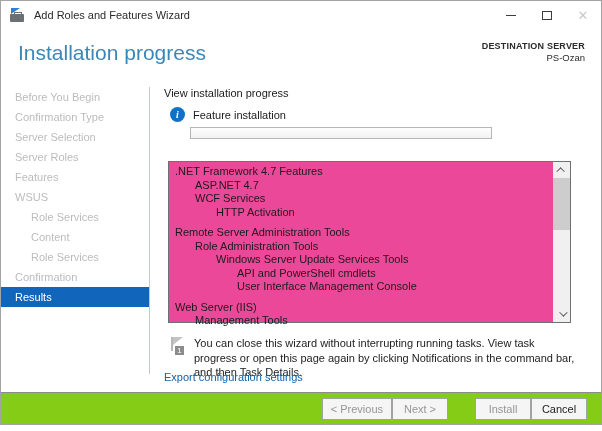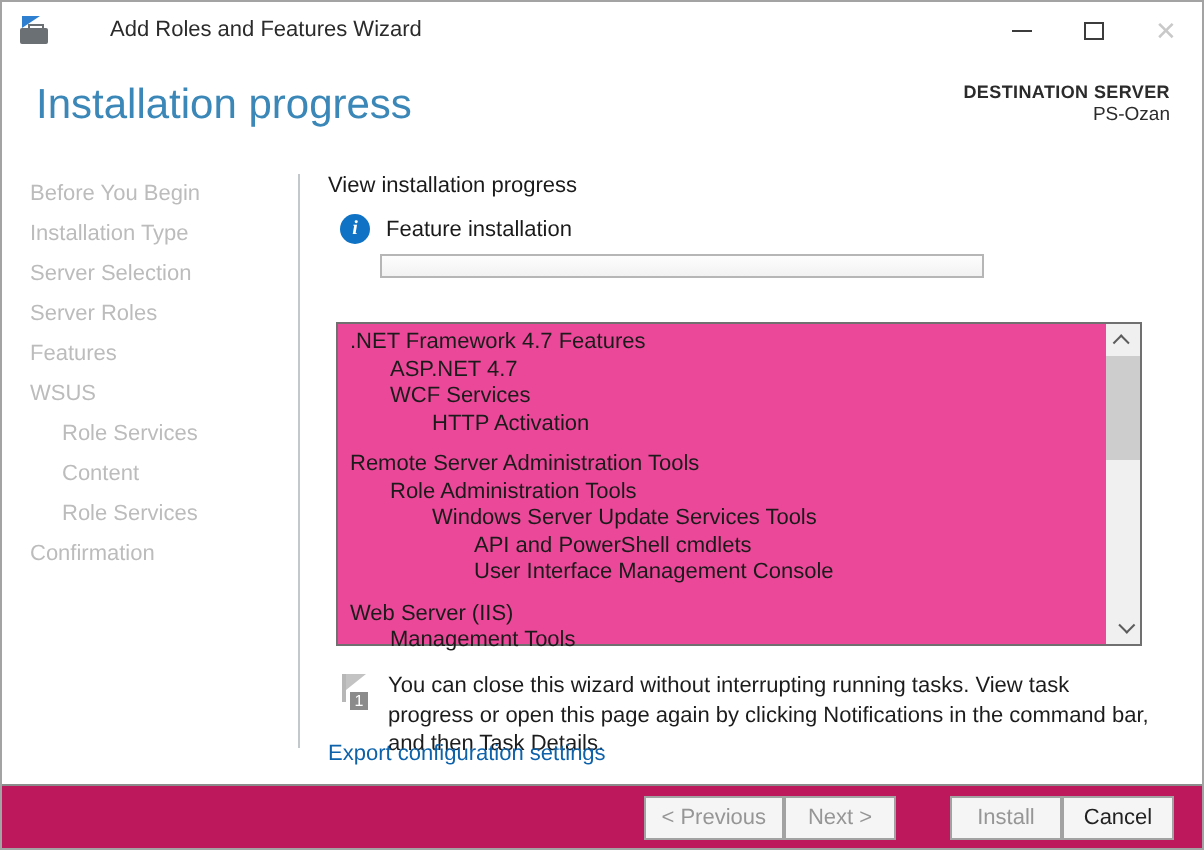--- a/index.html
+++ b/index.html
@@ -1,20 +1,20 @@
 <!DOCTYPE html>
 <html><head>
 <meta charset="utf-8">
 <style>
   * { margin:0; padding:0; box-sizing:border-box; }
   html,body { width:602px; height:431px; background:#fff; font-family:"Liberation Sans", sans-serif; }
   .window { position:relative; width:602px; height:425px; background:#fff; border:1px solid #a3a3a3; overflow:hidden; }
 
   
-  .titlebar { height:28px; display:flex; align-items:center;gap:21px; }
+  .titlebar { height:28px; display:flex; align-items:center; }
   .app-icon { width:16px; height:14px; margin-left:9px; position:relative; }
   .app-icon .box { position:absolute; left:0; bottom:0; width:14px; height:8px; background:#6b7075; border-radius:1px; }
   .app-icon .box:after { content:""; position:absolute; left:4px; top:-2px; width:6px; height:3px; border:1px solid #6b7075; border-bottom:none; }
   .app-icon .flag { position:absolute; left:1px; top:0; width:0; height:0; border-left:9px solid #2f7fd0; border-bottom:6px solid transparent; }
   .title-text { font-size:11px; color:#2b2b2b; margin-left:8px; }
   .win-controls { margin-left:auto; display:flex; height:100%; }
   .win-btn { width:36px; height:100%; display:flex; align-items:center; justify-content:center; cursor:default; }
   .glyph-min { width:10px; border-top:1px solid #3c3c3c; }
   .glyph-max { width:10px; height:9px; border:1px solid #3c3c3c; }
   .glyph-close { font-size:13px; color:#c9c9c9; }
@@ -59,21 +59,21 @@
 
   
   .note-icon { position:absolute; left:170px; top:336px; width:18px; height:22px; }
   .note-icon .pole { position:absolute; left:0; top:0; width:2px; height:14px; background:#b7b7b7; }
   .note-icon .flag { position:absolute; left:2px; top:0; width:0; height:0; border-left:10px solid #c3c3c3; border-bottom:8px solid transparent; }
   .note-icon .badge { position:absolute; left:3px; top:8px; width:11px; height:11px; background:#8b8b8b; border:1px solid #fff; color:#fff; font-size:8px; line-height:10px; text-align:center; }
   .note-text { position:absolute; left:193px; top:335px; width:382px; font-size:11px; color:#1c1c1c; line-height:14.5px; }
   .export-link { position:absolute; left:163px; top:370px; font-size:11px; color:#0d62ab; cursor:pointer; }
 
   
-  .footer { position:absolute; left:0; right:0; bottom:0; height:32px; background:#be185d; border-top:1px solid #8c8c8c; display:flex; align-items:center; justify-content:flex-end; padding-right:14px; }
+  .footer { position:absolute; left:0; right:0; bottom:0; height:32px; background:#84cc16; border-top:1px solid #8c8c8c; display:flex; align-items:center; justify-content:flex-end; padding-right:14px; }
   .btn { min-width:56px; height:22px; font-size:11px; font-family:"Liberation Sans", sans-serif; background:#f5f5f5; border:1px solid #a2a2a2; color:#222; padding:0 8px; }
   .btn.disabled { color:#969696; }
   .btn + .btn { margin-left:0; }
   .btn.gap-left { margin-left:27px; }
 </style>
 </head>
 <body>
 
 <div class="window">
 
@@ -97,29 +97,30 @@
   </div>
 
   <div class="page-title">Installation progress</div>
   <div class="dest-block">
     <div class="dest-label">DESTINATION SERVER</div>
     <div class="dest-server">PS-Ozan</div>
   </div>
 
   <div class="nav">
       <div class="nav-item lvl0">Before You Begin</div>
-      <div class="nav-item lvl0">Installation Type</div>
+      <div class="nav-item lvl0">Confirmation Type</div>
       <div class="nav-item lvl0">Server Selection</div>
       <div class="nav-item lvl0">Server Roles</div>
       <div class="nav-item lvl0">Features</div>
       <div class="nav-item lvl0">WSUS</div>
       <div class="nav-item lvl1">Role Services</div>
       <div class="nav-item lvl1">Content</div>
       <div class="nav-item lvl1">Role Services</div>
       <div class="nav-item lvl0">Confirmation</div>
+      <div class="nav-item lvl0 selected">Results</div>
     </div>
   <div class="divider"></div>
 
   <div class="view-label">View installation progress</div>
   <div class="info-icon">i</div>
   <div class="task-title">Feature installation</div>
   <div class="progress">
       <div class="progress-fill" style="width: 0%;"></div>
     </div>
 

